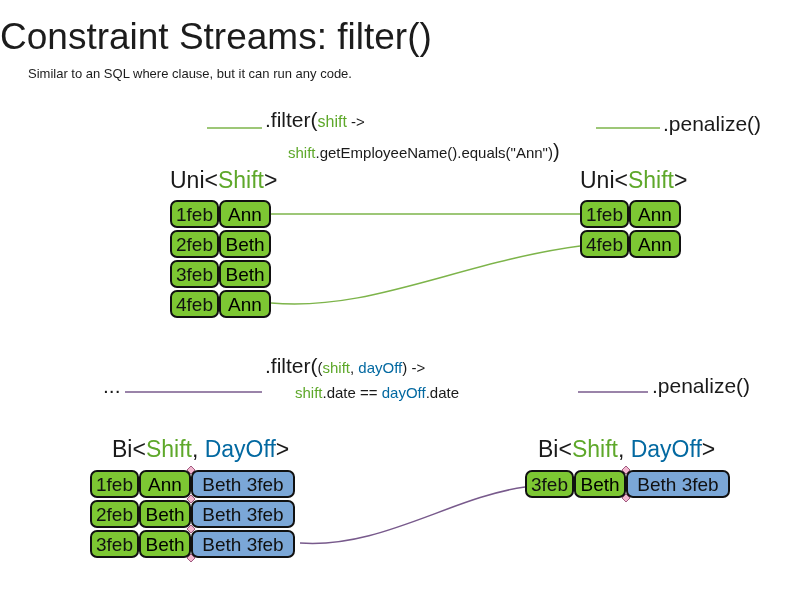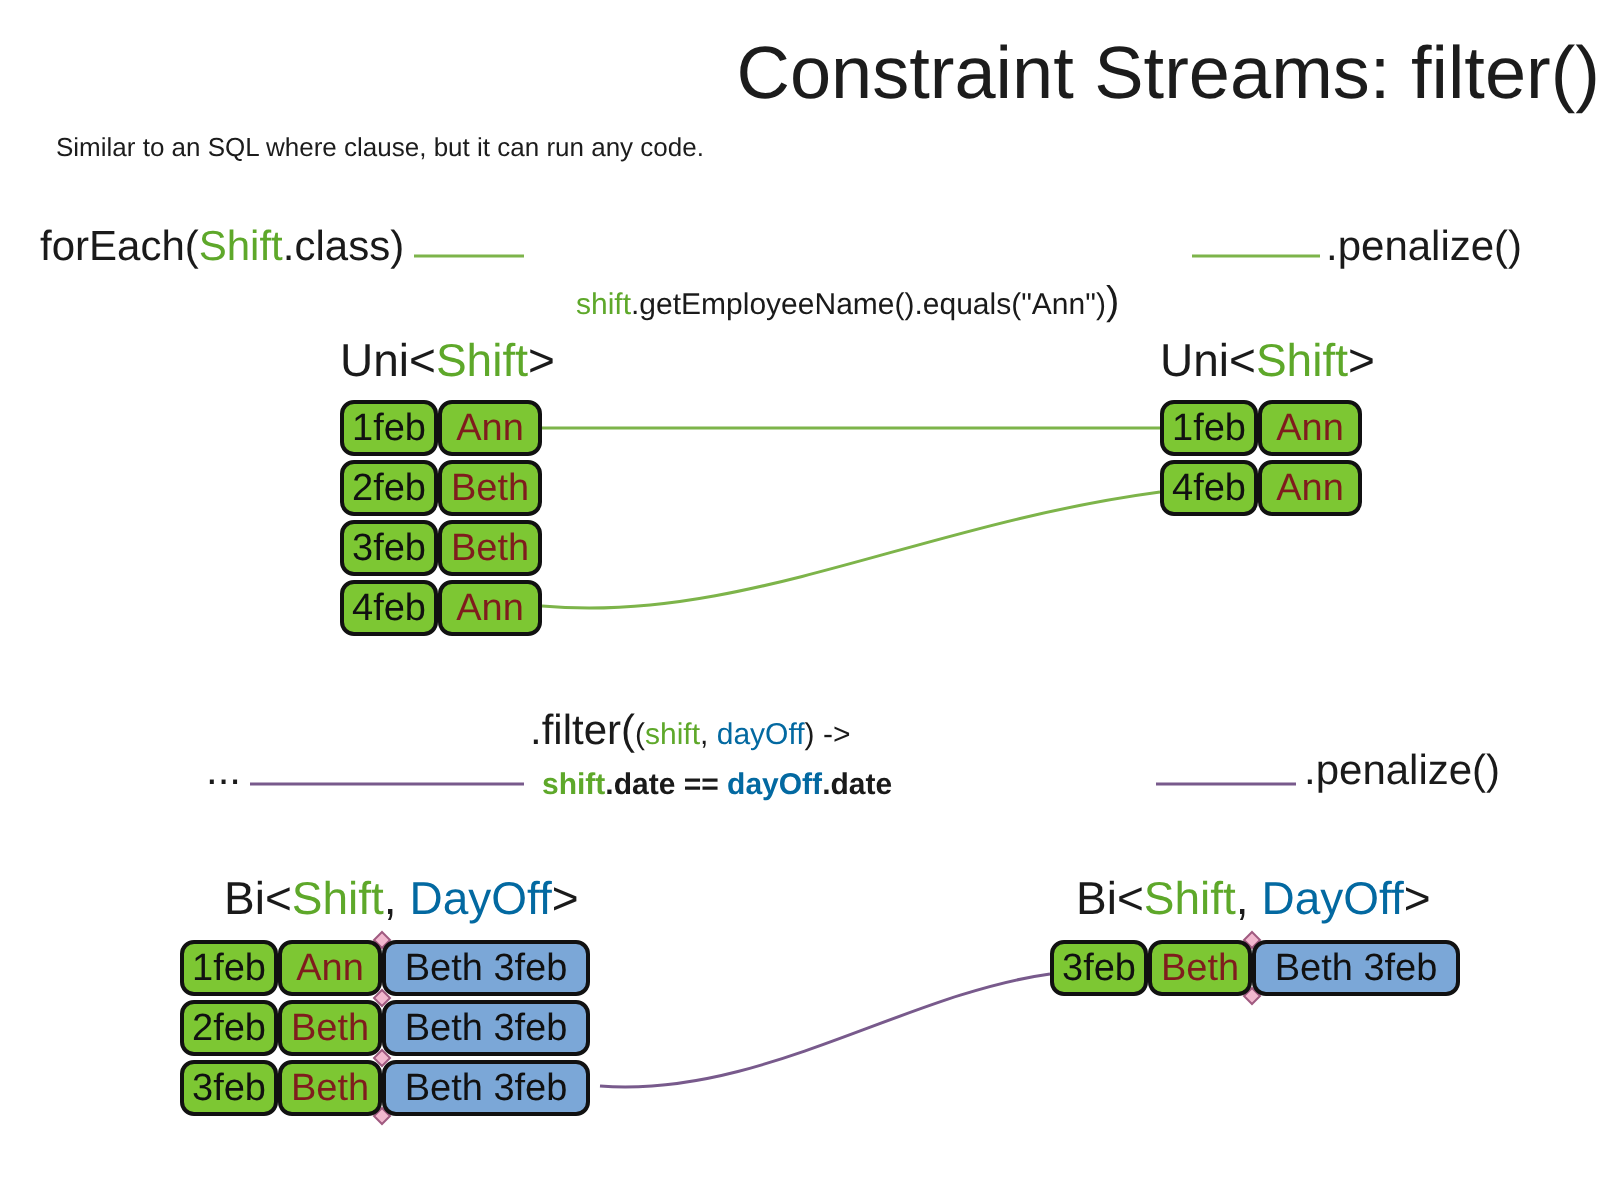--- a/index.html
+++ b/index.html
@@ -1,40 +1,40 @@
 <!DOCTYPE html>
 <html><head>
 <meta charset="utf-8">
 <style>
   html,body { margin:0; padding:0; background:#fff; }
   .slide {
     position:relative; width:800px; height:600px; background:#ffffff;
     font-family:"Liberation Sans", sans-serif; color:#1a1a1a; overflow:hidden;
   }
   .abs { position:absolute; }
-  .title { top:16px; left:0; width:800px; text-align:right; font-size:37px; color:#1c1c1c; }
+  .title { top:16px; left:0; width:800px; text-align:left; font-size:37px; color:#1c1c1c; }
   .subtitle { top:66px; left:0; width:800px; text-align:left; font-size:13px; color:#1c1c1c;margin-left:28px; }
 
   .code { font-size:21px; white-space:nowrap; }
   .sm { font-size:15px; }
   .midsm { font-size:16px; }
   .bigparen { font-size:20px; }
   .green-t { color:#5ea82a; }
   .blue-t  { color:#0369a1; }
 
   .type-label { font-size:23px; white-space:nowrap; }
 
   .tbl { display:flex; flex-direction:column; z-index:2; }
   .trow { display:flex; margin-bottom:2px; }
   .cell {
     box-sizing:border-box; height:28px; border:2px solid #111; border-radius:7px;
     display:flex; align-items:center; justify-content:center; font-size:19px; line-height:1;text-align:right;
   }
   .cell.date { width:49px; background:#7dc733; color:#111; }
-  .cell.name { width:52px; background:#7dc733; color:#7f1d1d; }
+  .cell.name { width:52px; background:#7dc733; color:#000000; }
   .cell.pair { width:104px; background:#7ba7d7; color:#111; }
 
   svg.wires { position:absolute; left:0; top:0; z-index:1; pointer-events:none; }
   .layer { z-index:2; }
 </style>
 </head>
 <body>
 
 <div class="slide">
 
@@ -52,24 +52,24 @@
       <polygon points="191,525 195,529 191,533 187,529"></polygon>
       <polygon points="191,554 195,558 191,562 187,558"></polygon>
       <polygon points="626,466 630,470 626,474 622,470"></polygon>
       <polygon points="626,494 630,498 626,502 622,498"></polygon>
     </g>
   </svg>
 
   <div class="abs title layer">Constraint Streams: filter()</div>
   <div class="abs subtitle layer">Similar to an SQL where clause, but it can run any code.</div>
 
-  <div class="abs code layer" style="left:20px; top:112px;">
-    <span>forEach(</span><span class="green-t">Shift</span><span>.class)</span>
+
+  <div class="abs code layer" style="left:265px; top:108px;">
+    <span>.filter(</span><span class="green-t midsm">shift</span><span class="sm"> -&gt;</span>
   </div>
-
   <div class="abs sm layer" style="left:288px; top:140px;">
     <span class="green-t">shift</span><span>.getEmployeeName().equals("Ann")</span><span class="bigparen">)</span>
   </div>
 
   <div class="abs code layer" style="left:663px; top:112px;">.penalize()</div>
 
   <div class="abs type-label layer" style="left:170px; top:167px;">
     <span>Uni&lt;</span><span class="green-t">Shift</span><span>&gt;</span>
   </div>
   <div class="abs type-label layer" style="left:580px; top:167px;">
@@ -104,21 +104,21 @@
       <div class="cell date">4feb</div>
       <div class="cell name">Ann</div>
     </div>
   </div>
 
   <div class="abs code layer" style="left:103px; top:374px;">...</div>
 
   <div class="abs code layer" style="left:265px; top:354px;">
     <span>.filter(</span><span class="sm">(</span><span class="sm green-t">shift</span><span class="sm">, </span><span class="sm blue-t">dayOff</span><span class="sm">) -&gt;</span>
   </div>
-  <div class="abs sm layer" style="left:271px; top:384px;font-weight:bold;">
+  <div class="abs sm layer" style="left:295px; top:384px;">
     <span class="green-t">shift</span><span>.date == </span><span class="blue-t">dayOff</span><span>.date</span>
   </div>
 
   <div class="abs code layer" style="left:652px; top:374px;">.penalize()</div>
 
   <div class="abs type-label layer" style="left:112px; top:436px;">
     <span>Bi&lt;</span><span class="green-t">Shift</span><span>, </span><span class="blue-t">DayOff</span><span>&gt;</span>
   </div>
   <div class="abs type-label layer" style="left:538px; top:436px;">
     <span>Bi&lt;</span><span class="green-t">Shift</span><span>, </span><span class="blue-t">DayOff</span><span>&gt;</span>

